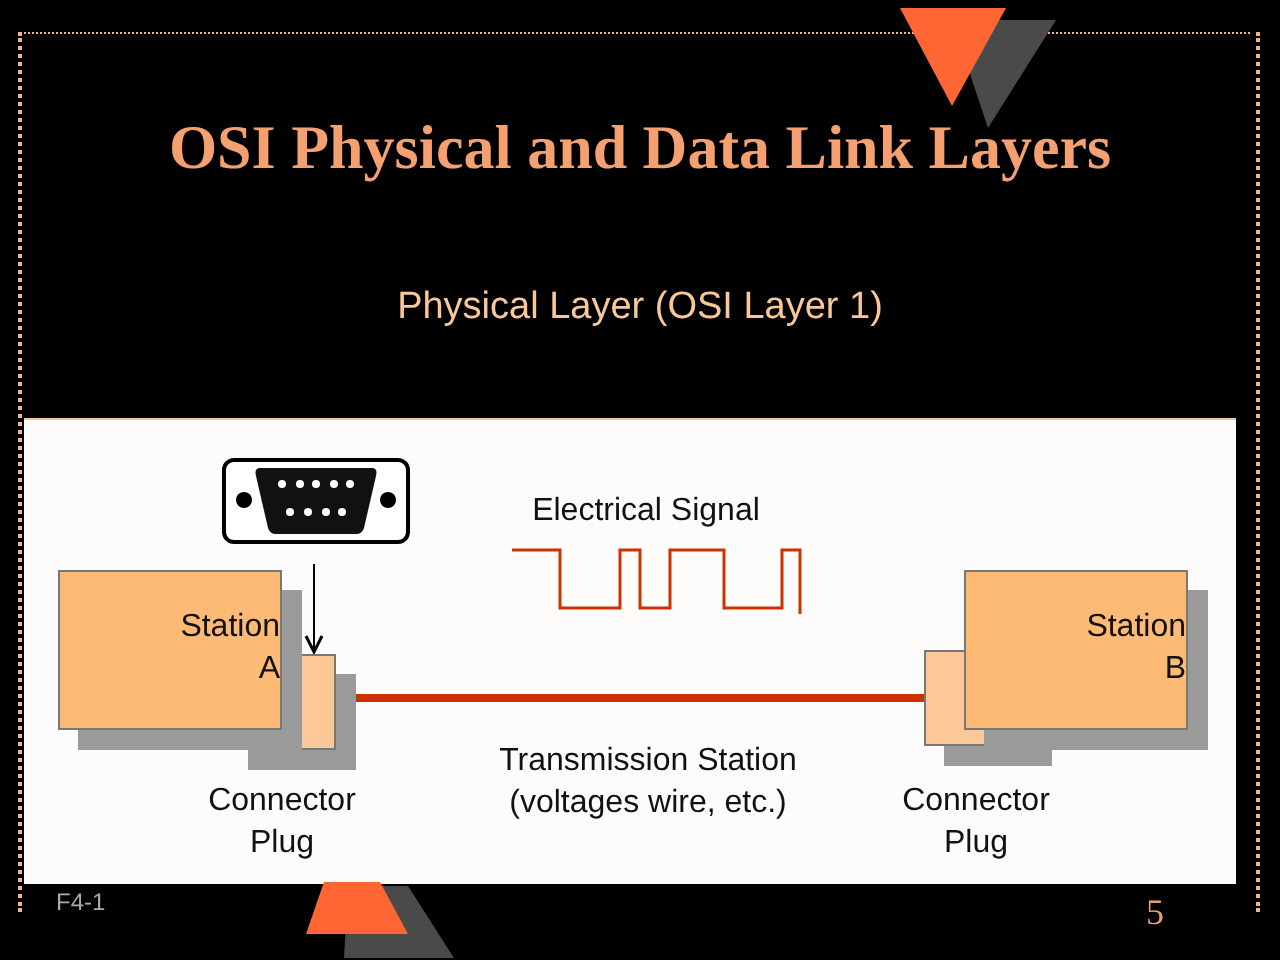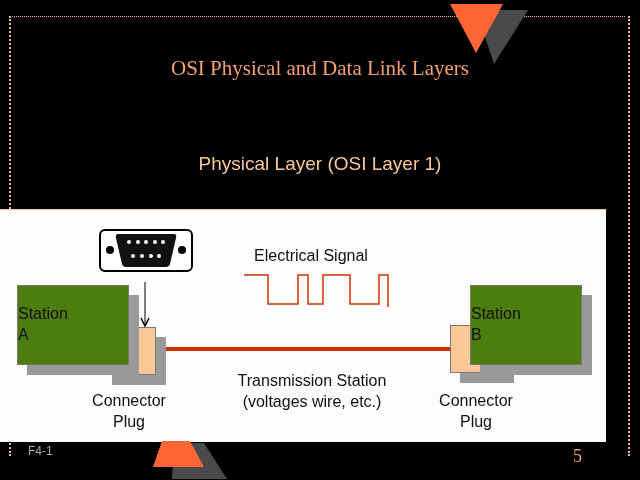--- a/index.html
+++ b/index.html
@@ -1,44 +1,44 @@
 <!DOCTYPE html>
 <html><head>
 <meta charset="utf-8">
 <style>
   html, body { margin:0; padding:0; background:#000; }
   #slide { position:relative; width:640px; height:480px; background:#000; overflow:hidden; font-family:"Liberation Sans", sans-serif; }
   #frame-top { left:9px; top:16px; width:616px; height:0; border-width:1px 0 0 0; border-style:dotted; border-color:#f0b888; position:absolute; }
   #frame-left { left:9px; top:16px; width:0; height:440px; border-width:0 0 0 2px; border-style:dotted; border-color:#f0b888; position:absolute; }
   #frame-right { left:628px; top:16px; width:0; height:440px; border-width:0 0 0 2px; border-style:dotted; border-color:#f0b888; position:absolute; }
-  .title { position:absolute; left:0; width:640px; top:56px; text-align:center; font-family:"Liberation Serif", serif; font-size:21px; color:#f4a070; }
+  .title { position:absolute; left:0; width:640px; top:56px; text-align:center; font-family:"Liberation Serif", serif; font-size:31px; color:#f4a070;font-weight:bold; }
   .subtitle { position:absolute; left:0; width:640px; text-align:center; font-size:19px; color:#f8c898; }
-  #panel { position:absolute; left:0; top:209px; width:606px; height:232px; background:#fdfcfa; border-top:1px solid #f0c8a0; }
+  #panel { position:absolute; left:12px; top:209px; width:606px; height:232px; background:#fdfcfa; border-top:1px solid #f0c8a0; }
   .abs { position:absolute; }
   .label { position:absolute; font-size:16px; color:#111; text-align:center; line-height:21px; }
-  .station { position:absolute; background:#4d7c0f; border:1px solid #777; box-shadow:10px 10px 0 #9a9a9a; font-size:16px; color:#111; text-align:left; line-height:21px; }
+  .station { position:absolute; background:#fdba74; border:1px solid #777; box-shadow:10px 10px 0 #9a9a9a; font-size:16px; color:#111; text-align:right; line-height:21px; }
   .plug { position:absolute; background:#fcc898; border:1px solid #777; box-shadow:10px 10px 0 #9a9a9a; }
   .footer-left { position:absolute; left:28px; top:444px; font-family:Liberation Sans, sans-serif; font-size:12px; color:#aaa; }
   .page-num { position:absolute; left:573px; top:446px; font-family:"Liberation Serif", serif; font-size:18px; color:#e8a070; }
 </style>
 </head>
 <body>
 
 <div id="slide">
   <div id="frame-top"></div>
   <div id="frame-left"></div>
   <div id="frame-right"></div>
 
   <svg class="abs" style="left:440px;top:0;" width="100" height="65">
     <polygon points="28,6 80,6 46,60" fill="#4a4a4a" transform="translate(8,4)"></polygon>
     <polygon points="10,4 63,4 36,53" fill="#ff6633"></polygon>
   </svg>
 
   <div class="title">OSI Physical and Data Link Layers</div>
-  <div class="subtitle" style="top:143px;margin-top:10px;">Physical Layer (OSI Layer 1)</div>
+  <div class="subtitle" style="top:143px;">Physical Layer (OSI Layer 1)</div>
 
   <div id="panel">
 
     <svg class="abs" style="left:98px;top:18px;" width="96" height="46">
       <rect x="2" y="2" width="92" height="41" rx="5" fill="#fff" stroke="#000" stroke-width="2"></rect>
       <circle cx="12" cy="22" r="4" fill="#000"></circle>
       <circle cx="84" cy="22" r="4" fill="#000"></circle>
       <path d="M20,6 L76,6 Q79,6 78,10 L72,36 Q71,39 68,39 L28,39 Q25,39 24,36 L18,10 Q17,6 20,6 Z" fill="#111"></path>
       <g fill="#fff">
         <circle cx="31" cy="14" r="2"></circle>

